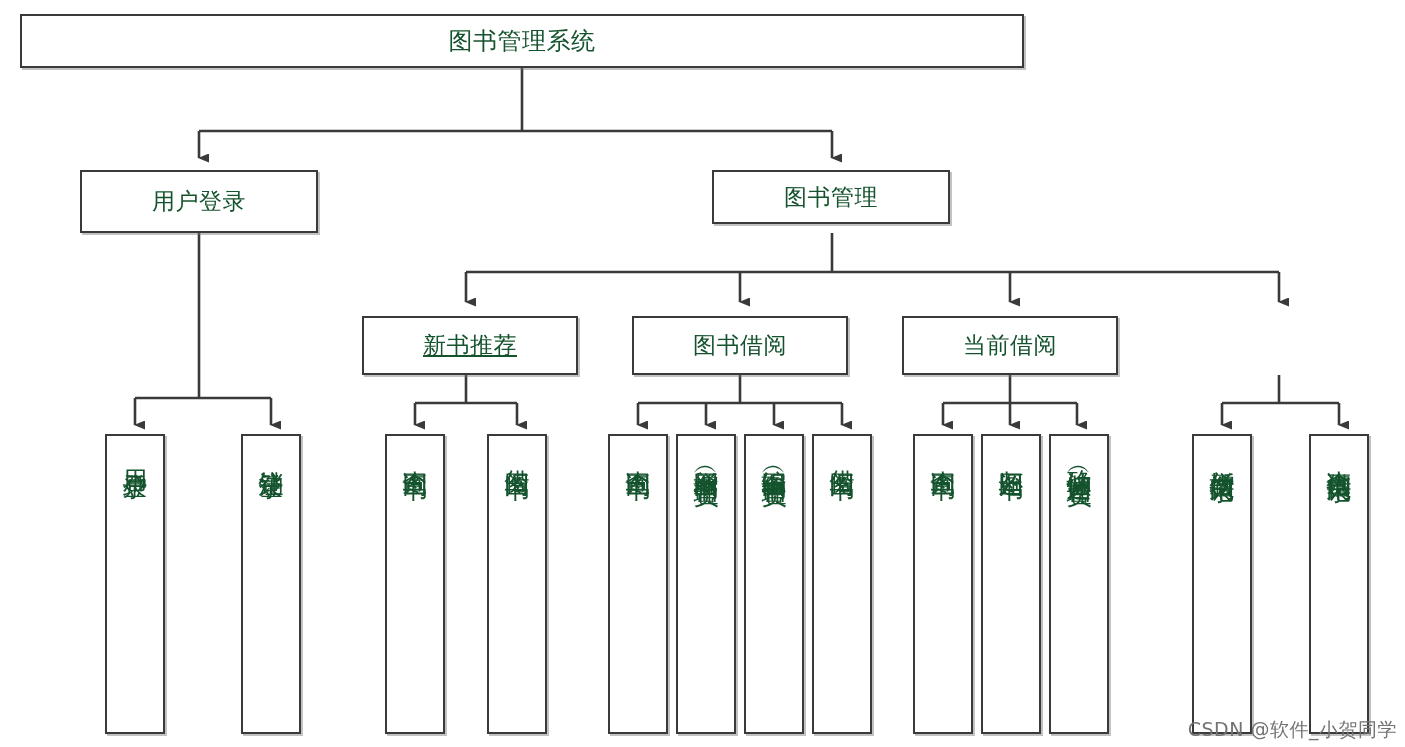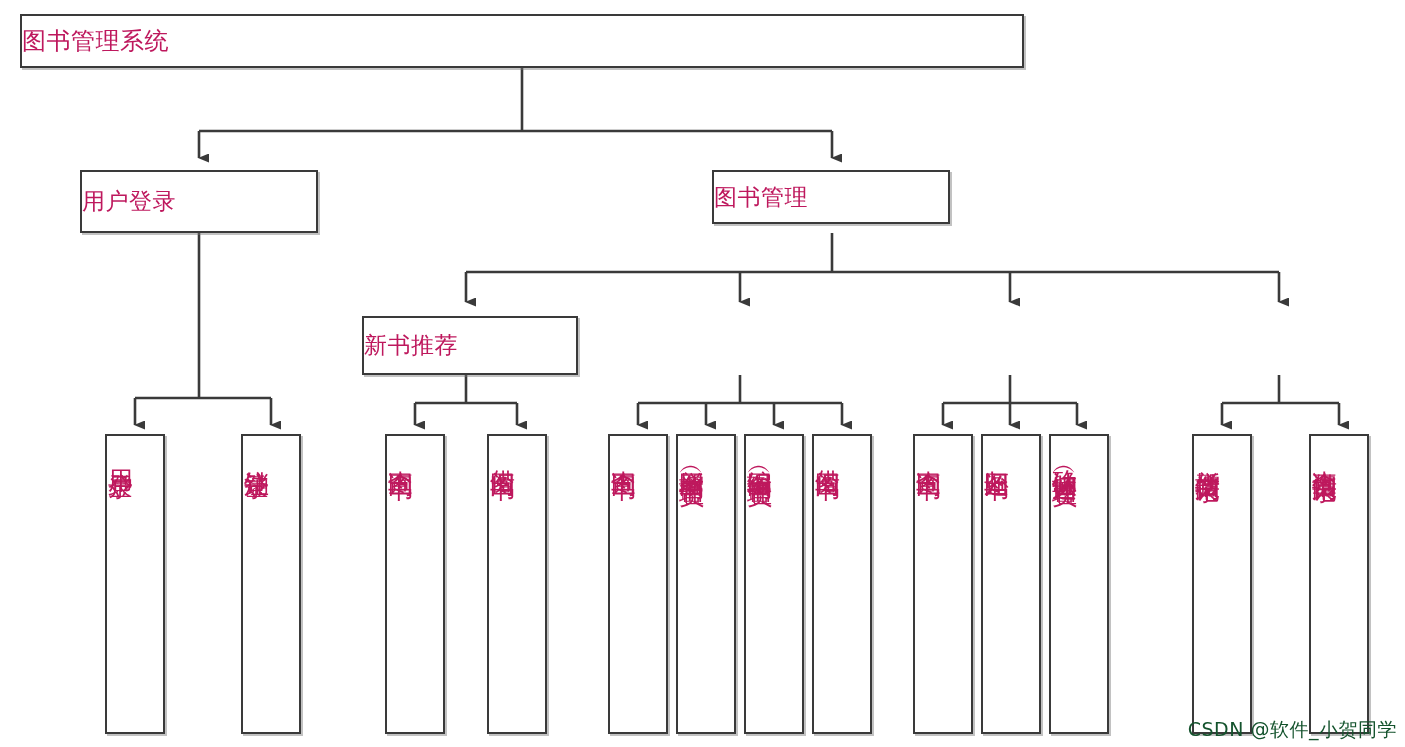--- a/index.html
+++ b/index.html
@@ -25,21 +25,22 @@
     height: 747px;
   }
   .node-box {
     position: absolute;
     box-sizing: border-box;
     background: #ffffff;
     border: 2.5px solid #3a3a3a;
     box-shadow: 2px 2px 0 rgba(120,120,120,0.45);
     display: flex;
     align-items: center;
-    color: #be185d;
+    justify-content: center;
+    color: #14532d;
   }
   .node-label {
     display: block;
     text-align: center;
     line-height: 1.0;
     letter-spacing: 0.5px;
   }
   
   .node-h .node-label {
     writing-mode: horizontal-tb;
@@ -59,21 +60,21 @@
     font-size: 25px;
     line-height: 1.08;
     letter-spacing: 2px;
     white-space: nowrap;
   }
   .watermark {
     position: absolute;
     right: 8px;
     bottom: 4px;
     font-size: 19px;
-    color: #14532d;
+    color: #737373;
     white-space: nowrap;
     letter-spacing: 0.5px;
     pointer-events: none;
   }
 </style>
 </head>
 <body>
 
 <div id="diagram-root">
 
@@ -131,22 +132,28 @@
     <span class="node-label">图书管理系统</span>
   </div>
 
   <div class="node-box node-h" style="left:80px; top:170px; width:238px; height:63px;">
     <span class="node-label">用户登录</span>
   </div>
   <div class="node-box node-h" style="left:712px; top:170px; width:238px; height:54px;">
     <span class="node-label">图书管理</span>
   </div>
 
-  <div class="node-box node-h" style="left:362px; top:316px; width:216px; height:59px;">
+  <div class="node-box node-h" style="left:362px; top:316px; width:216px; height:59px;text-decoration:underline;">
     <span class="node-label">新书推荐</span>
+  </div>
+  <div class="node-box node-h" style="left:632px; top:316px; width:216px; height:59px;">
+    <span class="node-label">图书借阅</span>
+  </div>
+  <div class="node-box node-h" style="left:902px; top:316px; width:216px; height:59px;">
+    <span class="node-label">当前借阅</span>
   </div>
 
   <div class="node-box node-v" style="left:105px; top:434px; width:60px; height:300px;">
     <span class="node-label">用户登录</span>
   </div>
   <div class="node-box node-v" style="left:241px; top:434px; width:60px; height:300px;">
     <span class="node-label">注销登录</span>
   </div>
 
   <div class="node-box node-v" style="left:385px; top:434px; width:60px; height:300px;">

